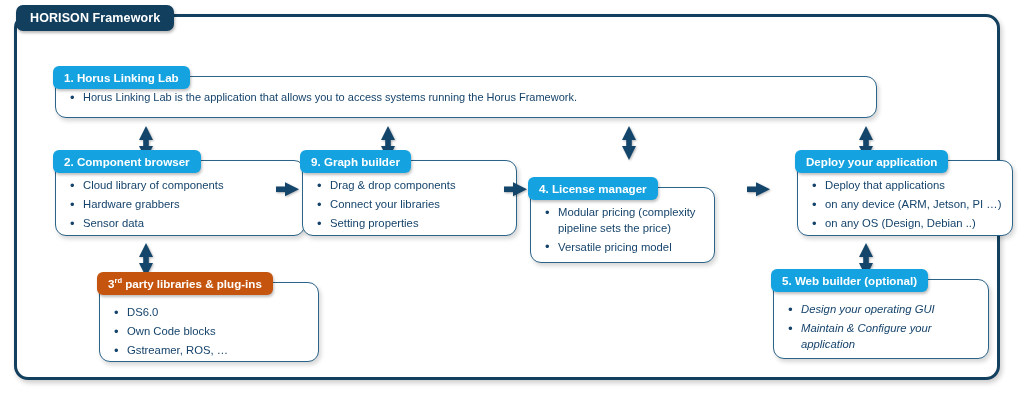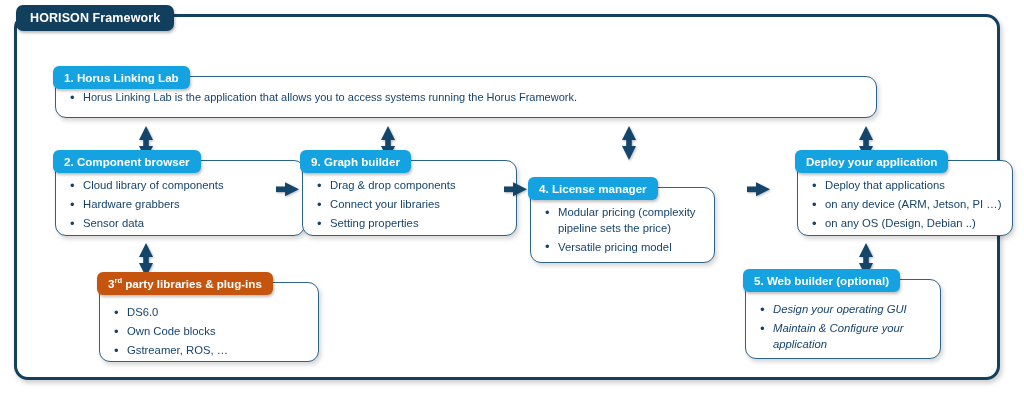--- a/index.html
+++ b/index.html
@@ -125,21 +125,21 @@
     filter: drop-shadow(1px 1.5px 1.2px rgba(0,0,0,0.28));
   }
 
   
   #card-horus   { left: 55px;  top: 76px;  width: 822px; height: 42px; }
   #card-comp    { left: 55px;  top: 160px; width: 250px; height: 76px; text-decoration: underline; }
   #card-graph   { left: 302px; top: 160px; width: 215px; height: 76px; }
   #card-lic     { left: 530px; top: 160px; width: 185px; height: 76px; margin-top: 27px; }
   #card-deploy  { left: 797px; top: 160px; width: 216px; height: 76px; }
   #card-third   { left: 55px;  top: 282px; width: 220px; height: 80px; margin-left: 44px; }
-  #card-web     { left: 745px; top: 279px; width: 196px; height: 80px; }
+  #card-web     { left: 773px; top: 279px; width: 216px; height: 80px; }
 
   
   #card-horus .card-body { top: 13px; }
   #card-horus ul.bullets li { font-size: 11px; }
 </style>
 </head>
 <body>
 
 <div id="canvas">
 

